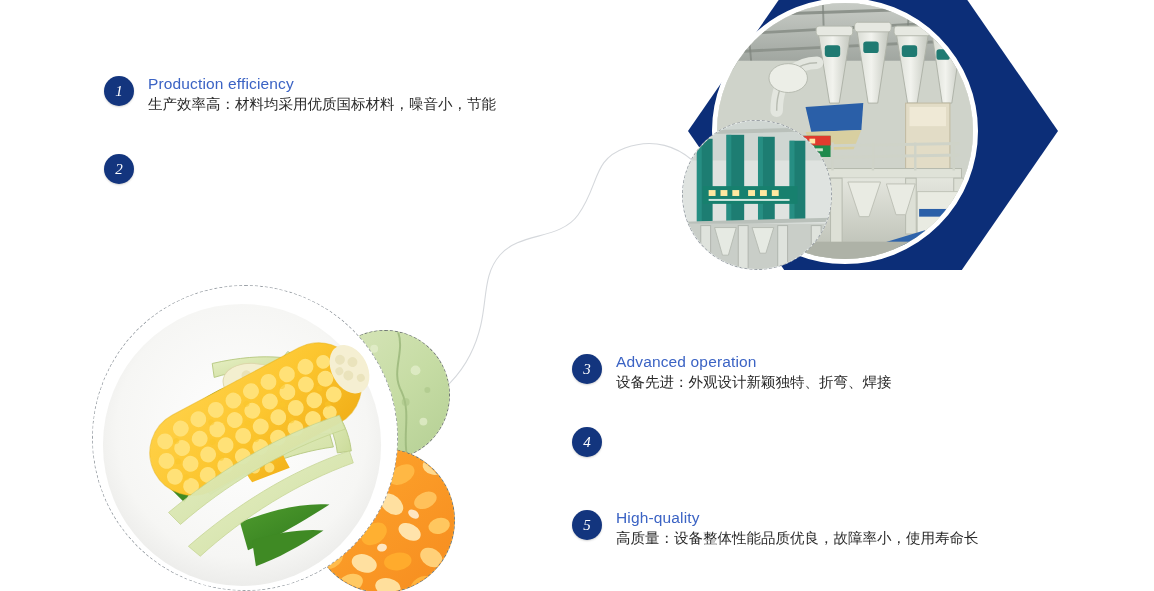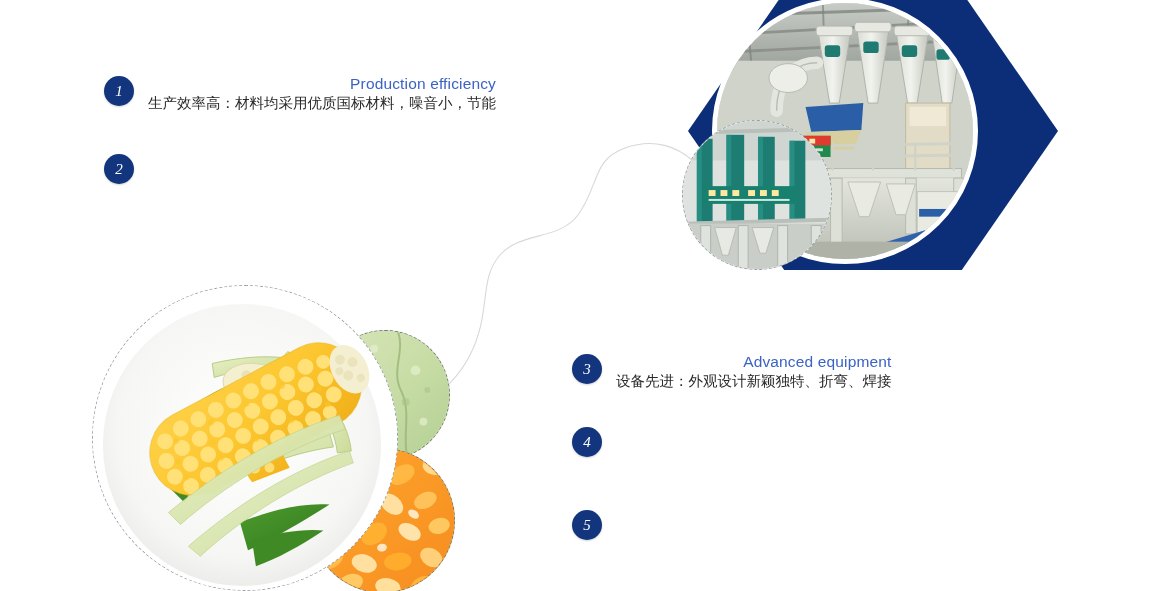--- a/index.html
+++ b/index.html
@@ -39,33 +39,32 @@
     align-items: center;
     justify-content: center;
     line-height: 1;
     margin-top: 2px;
     box-shadow: 0 1px 2px rgba(0,0,0,0.18);
   }
   .ftext {
     display: flex;
     flex-direction: column;
     white-space: nowrap;
-    align-items: flex-end;
   }
   .ftitle {
     color: #3b63c4;
     font-size: 15.5px;
     line-height: 19px;
     letter-spacing: .15px;
   }
   .fdesc {
     color: #2a2a2a;
     font-size: 14.5px;
     line-height: 22px;
-    font-family: Liberation Mono, monospace;
+    font-family: Liberation Sans, sans-serif;
   }
 
   
   .hexwrap {
     position: absolute;
     left: 688px;
     top: -8px;
     width: 370px;
     height: 278px;
   }
@@ -571,28 +570,32 @@
     </div>
   </div>
 
   <div class="feature" style="left:104px; top:152px;">
     <div class="badge">2</div>
   </div>
 
   <div class="feature" style="left:572px; top:352px;">
     <div class="badge">3</div>
     <div class="ftext">
-      <div class="ftitle">Advanced equipment</div>
+      <div class="ftitle">Advanced operation</div>
       <div class="fdesc">设备先进：外观设计新颖独特、折弯、焊接</div>
     </div>
   </div>
 
   <div class="feature" style="left:572px; top:425px;">
     <div class="badge">4</div>
     <div class="ftext">
     </div>
   </div>
 
   <div class="feature" style="left:572px; top:508px;">
     <div class="badge">5</div>
+    <div class="ftext">
+      <div class="ftitle">High-quality</div>
+      <div class="fdesc">高质量：设备整体性能品质优良，故障率小，使用寿命长</div>
+    </div>
   </div>
 
 </div>
 
 </body></html>

